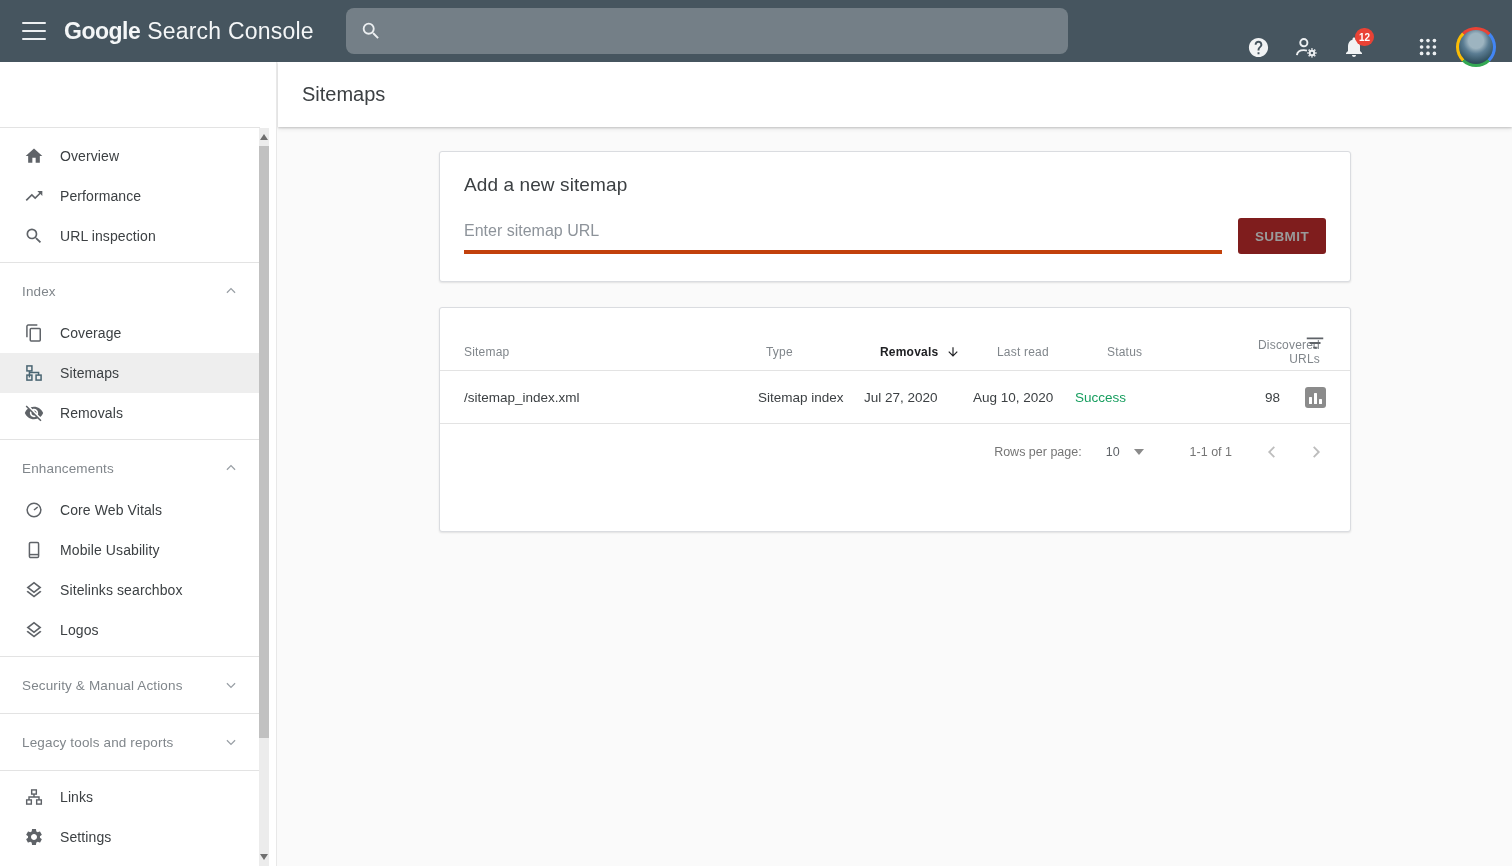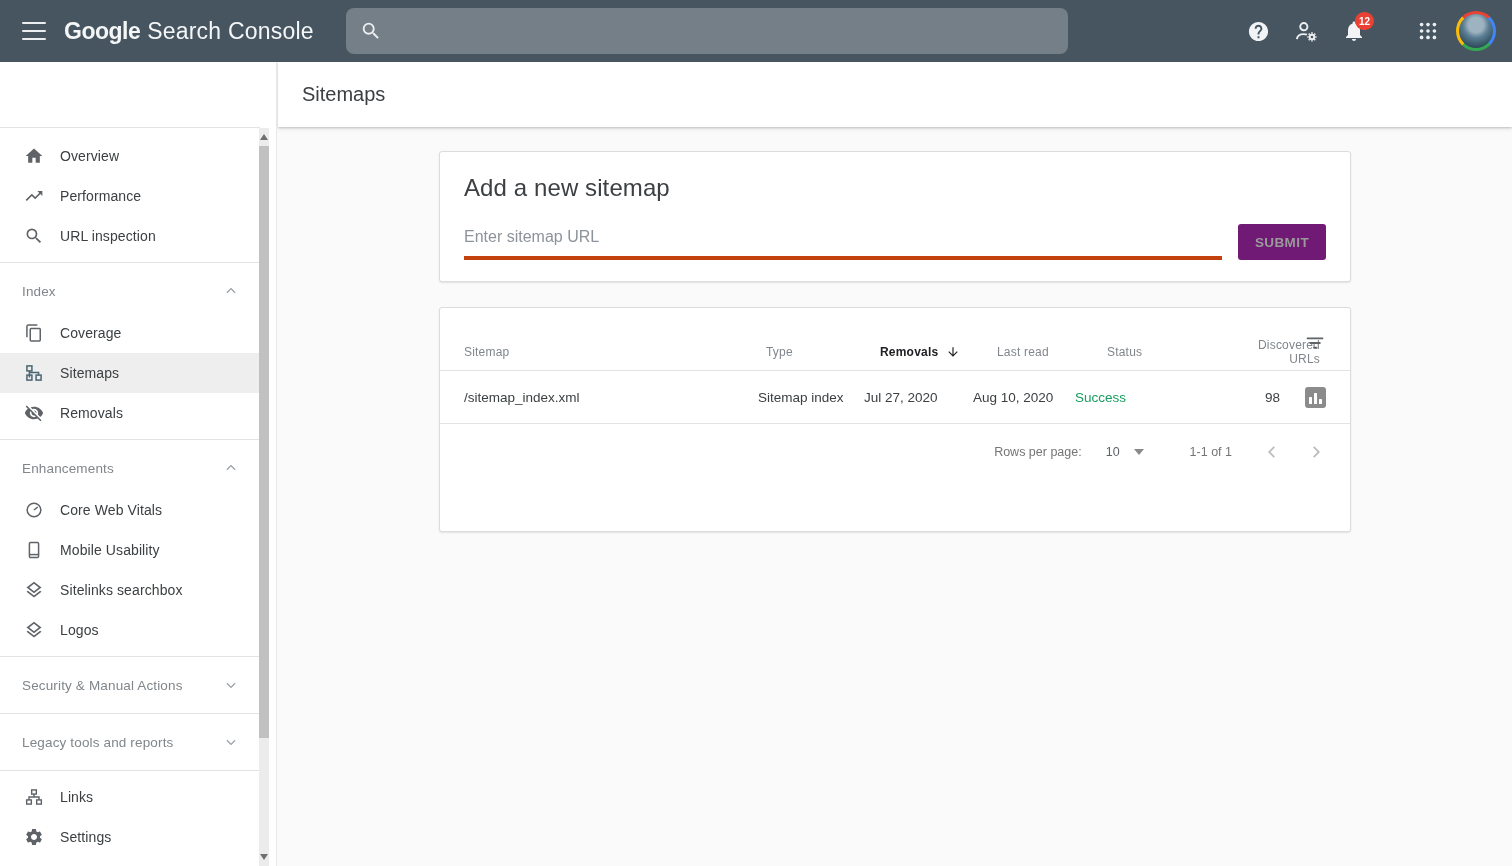--- a/index.html
+++ b/index.html
@@ -23,21 +23,21 @@
   .hamburger{width:24px;height:18px;margin-left:22px;display:flex;flex-direction:column;
     justify-content:space-between;cursor:pointer;}
   .hamburger span{display:block;height:2px;background:#eceff1;border-radius:1px;}
   .logo{margin-left:18px;font-size:23px;color:#f4f6f7;letter-spacing:.2px;white-space:nowrap;cursor:pointer;}
   .logo .g{font-weight:700;letter-spacing:-.5px;}
   .logo .rest{font-weight:300;margin-left:7px;}
   .searchbox{position:absolute;left:346px;top:8px;width:722px;height:46px;border-radius:8px;
     background:rgba(255,255,255,.25);display:flex;align-items:center;padding:0 14px;}
   .searchbox input{flex:1;margin-left:12px;border:none;outline:none;background:transparent;
     color:#fff;font-size:15px;font-family:inherit;}
-  .tb-right{position:absolute;right:0;top:0;height:62px;display:flex;align-items:center;}
+  .tb-right{position:absolute;right:0;top:16px;height:62px;display:flex;align-items:center;}
   .tb-ic{width:40px;height:40px;display:flex;align-items:center;justify-content:center;
     cursor:pointer;position:relative;}
   .tb-ic.help{margin-right:8px;}
   .tb-ic.manage{margin-right:8px;}
   .tb-ic.bell{margin-right:34px;}
   .tb-ic.apps{margin-right:8px;}
   .badge{position:absolute;left:21px;top:1px;min-width:19px;height:18px;border-radius:9px;
     background:var(--badge-red);color:#fff;font-size:10px;font-weight:700;
     display:flex;align-items:center;justify-content:center;padding:0 4px;}
   .avatar{width:40px;height:40px;border-radius:50%;margin-right:16px;cursor:pointer;
@@ -74,26 +74,26 @@
   
   .main{position:absolute;left:278px;top:62px;width:1234px;height:804px;}
   .page-header{position:relative;height:65px;background:#fff;display:flex;align-items:center;
     padding-left:24px;box-shadow:0 1px 2px rgba(0,0,0,.18),0 2px 5px rgba(0,0,0,.08);z-index:5;}
   .page-title{font-size:20px;color:var(--txt);}
   .content{position:absolute;top:65px;left:0;right:0;bottom:0;background:#fafafa;overflow:auto;}
 
   .card{width:912px;margin:0 auto;background:#fff;border:1px solid #dadce0;border-radius:3px;
     box-shadow:0 1px 2px rgba(0,0,0,.1);}
   .card.add{margin-top:24px;height:131px;padding:22px 24px;}
-  .card-title{font-size:24px;color:var(--txt);letter-spacing:.1px;}
+  .card-title{font-size:19px;color:var(--txt);letter-spacing:.1px;}
   .add-row{display:flex;align-items:flex-end;margin-top:18px;}
   .url-input{flex:1;border:none;border-bottom:4px solid #c2410c;outline:none;background:transparent;
     font-size:16px;font-family:inherit;color:var(--txt);padding:8px 2px 10px 0;}
   .url-input::placeholder{color:#8d939a;}
-  .submit-btn{margin-left:16px;width:88px;height:36px;background:#701a75;border:none;border-radius:3px;
+  .submit-btn{margin-left:16px;width:88px;height:36px;background:#7f1d1d;border:none;border-radius:3px;
     color:#9a9a9a;font-size:13.5px;font-family:inherit;font-weight:700;letter-spacing:.4px;cursor:pointer;}
 
   .card.table{margin-top:25px;height:225px;position:relative;}
   .card.table .card-title{padding:22px 24px 0 24px;}
   .filter-btn{position:absolute;top:24px;right:24px;width:22px;height:22px;cursor:pointer;}
 
   .tbl{margin-top:26px;}
   .tr{display:grid;grid-template-columns:294px 106px 109px 102px 114px 91px 1fr;
     align-items:center;padding:0 24px;}
   .tr.head{height:36px;font-size:12px;color:var(--txt2);letter-spacing:.2px;gap:8px;}

